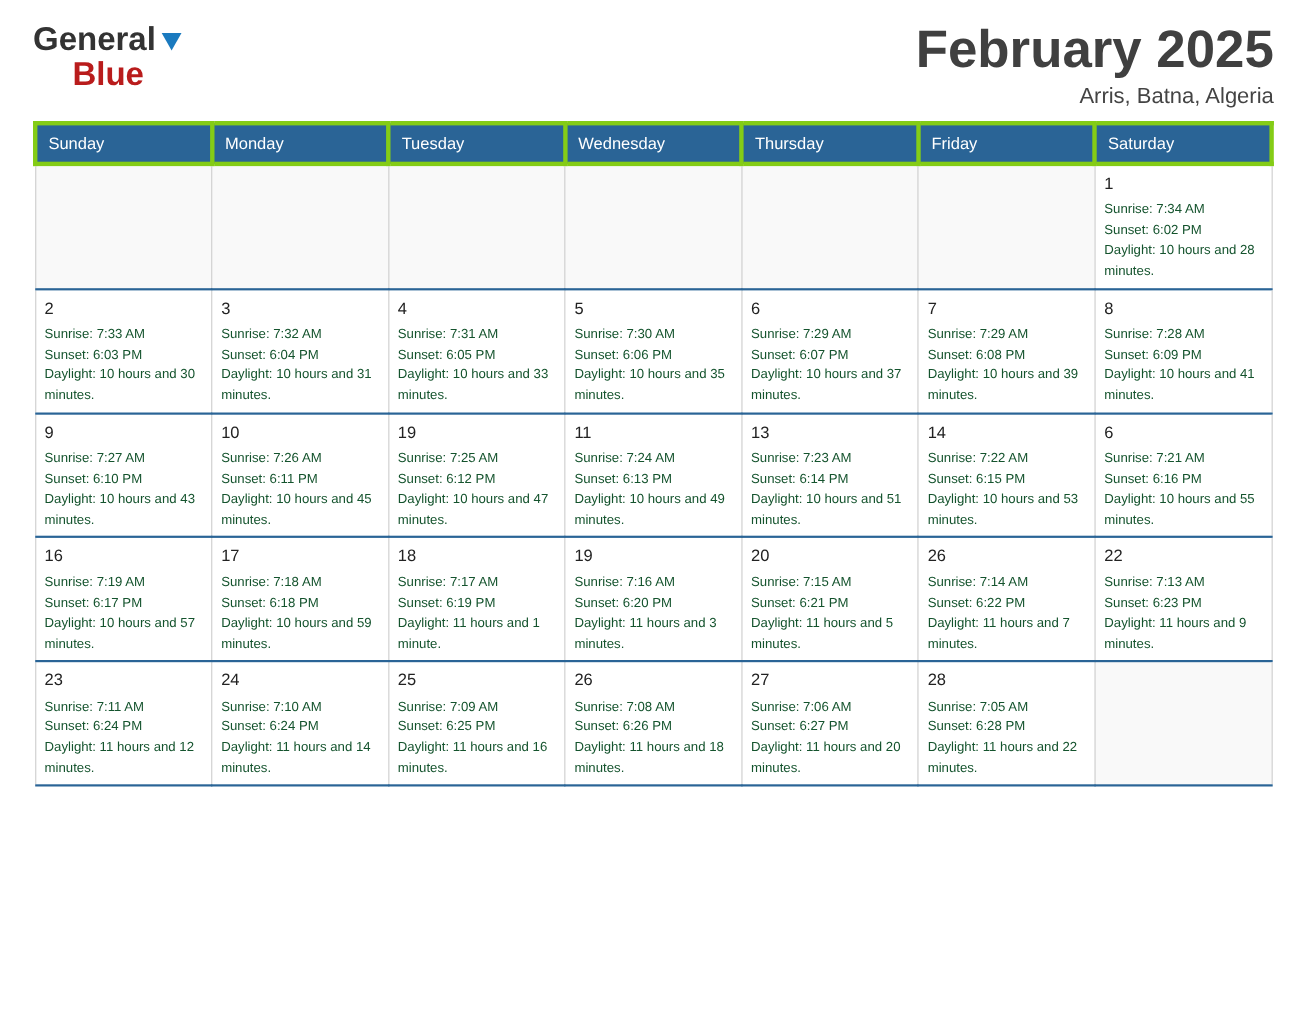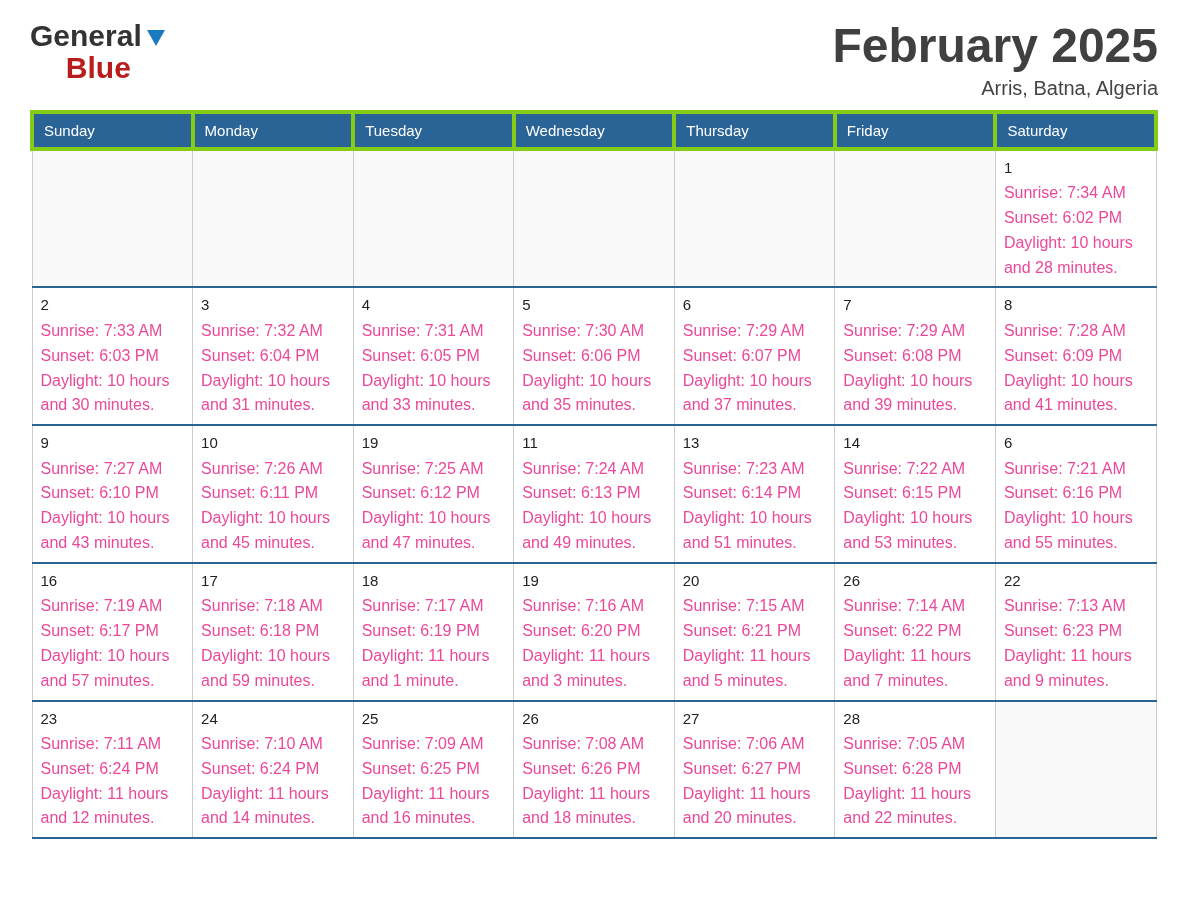--- a/index.html
+++ b/index.html
@@ -58,22 +58,22 @@
       border-bottom: 2px solid #2a6496;
     }
     .day-number {
       font-size: 15px;
       font-weight: normal;
       color: #222;
       display: block;
       margin-bottom: 2px;
     }
     .day-info {
-      font-size: 16px;
-      color: #ec4899;
+      font-size: 12px;
+      color: #14532d;
       line-height: 1.55;
     }
     .empty-cell {
       background: #f9f9f9;
     }
     .logo-container {
       display: flex;
       align-items: center;
     }
     .logo-word-general {

